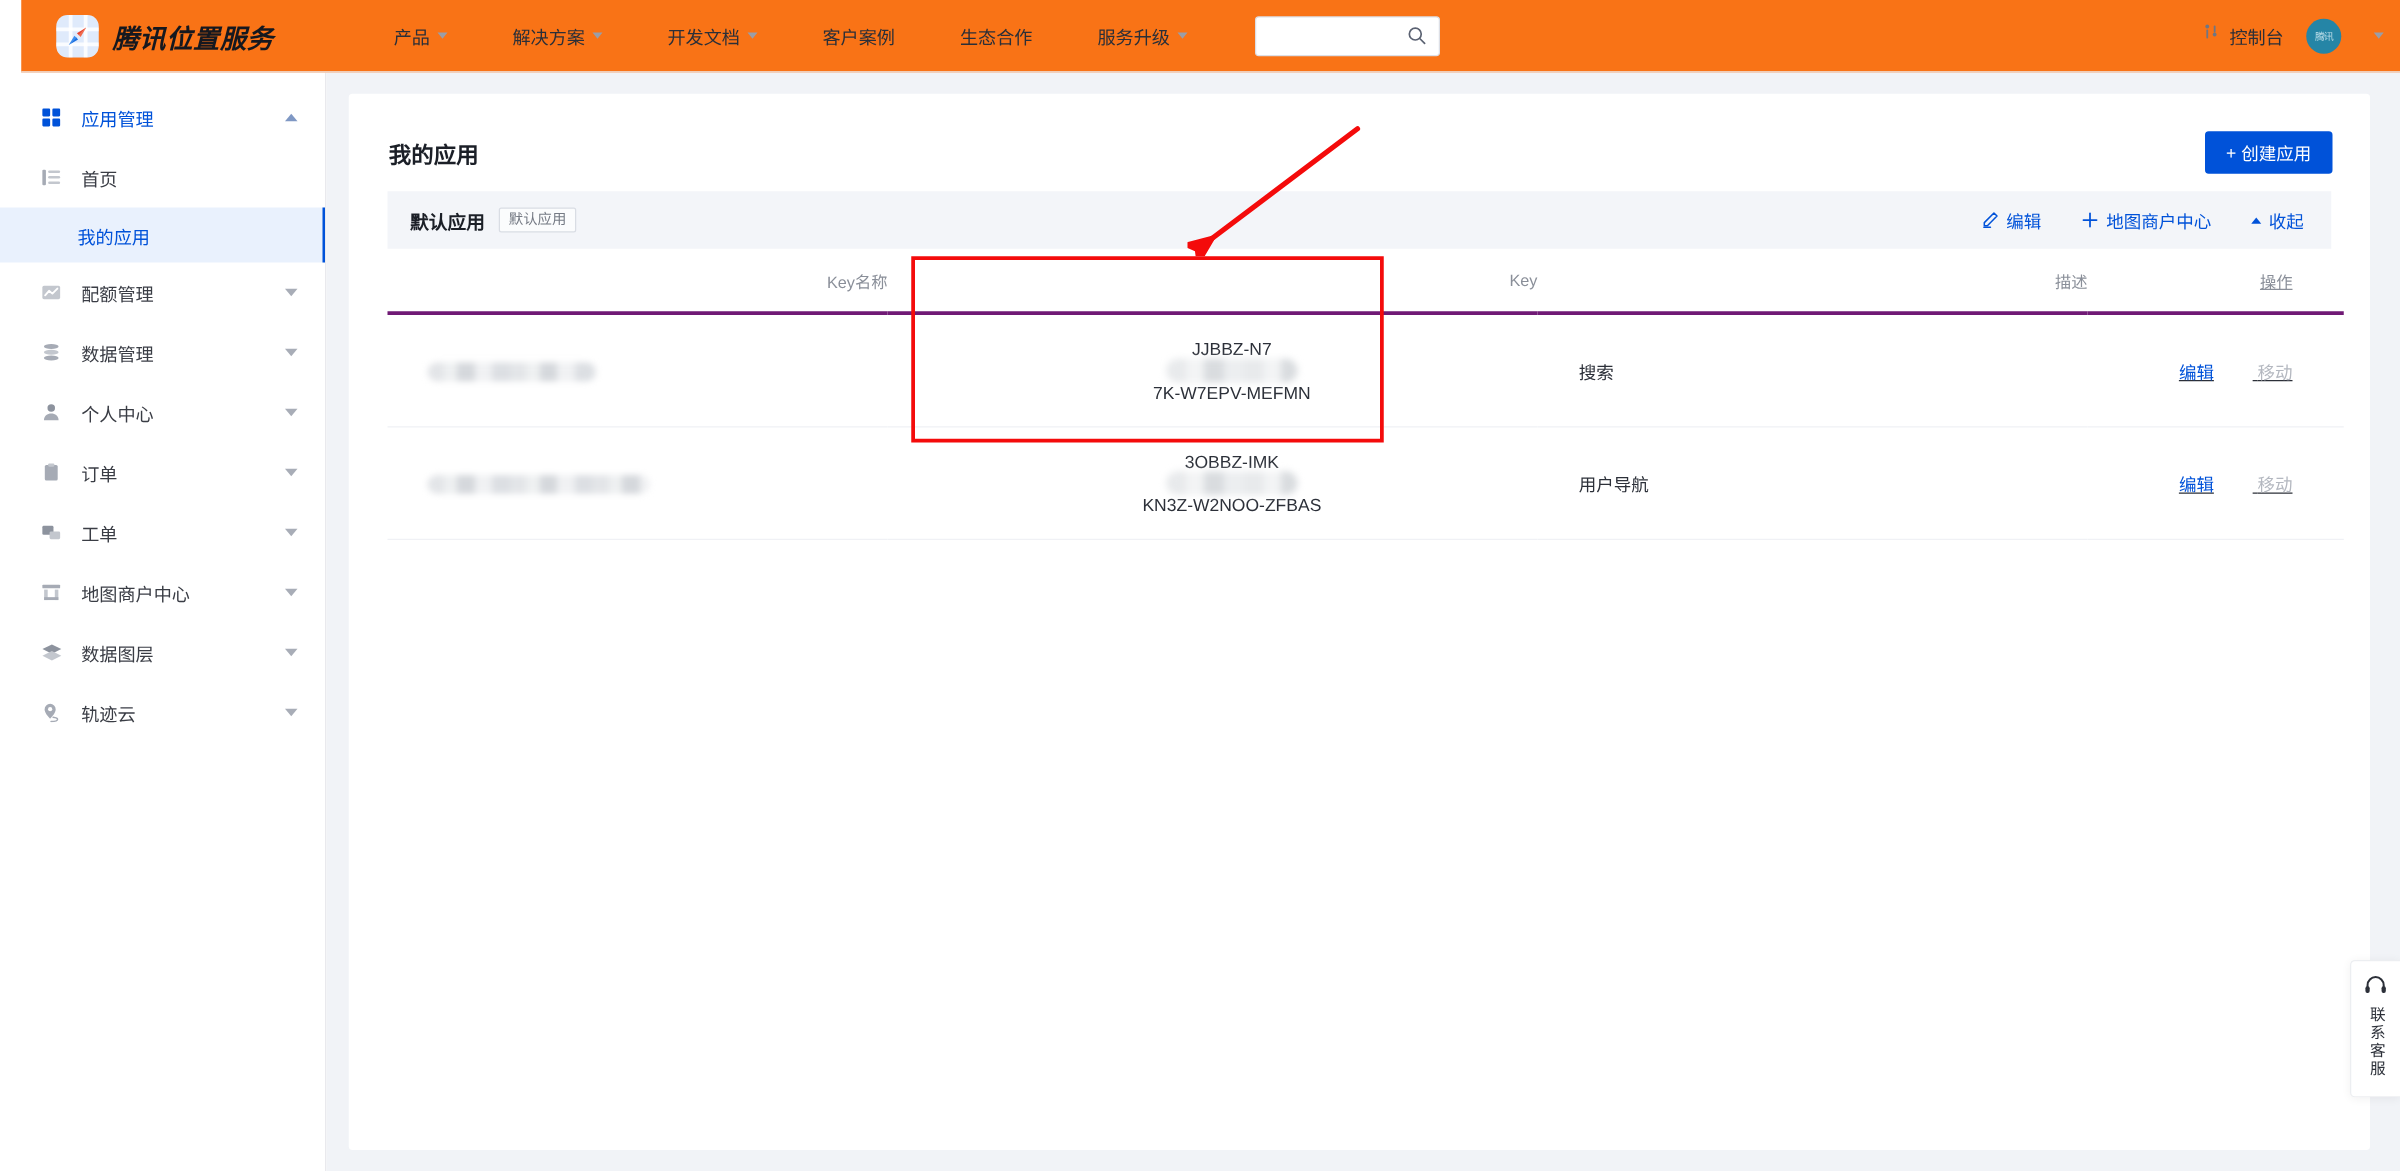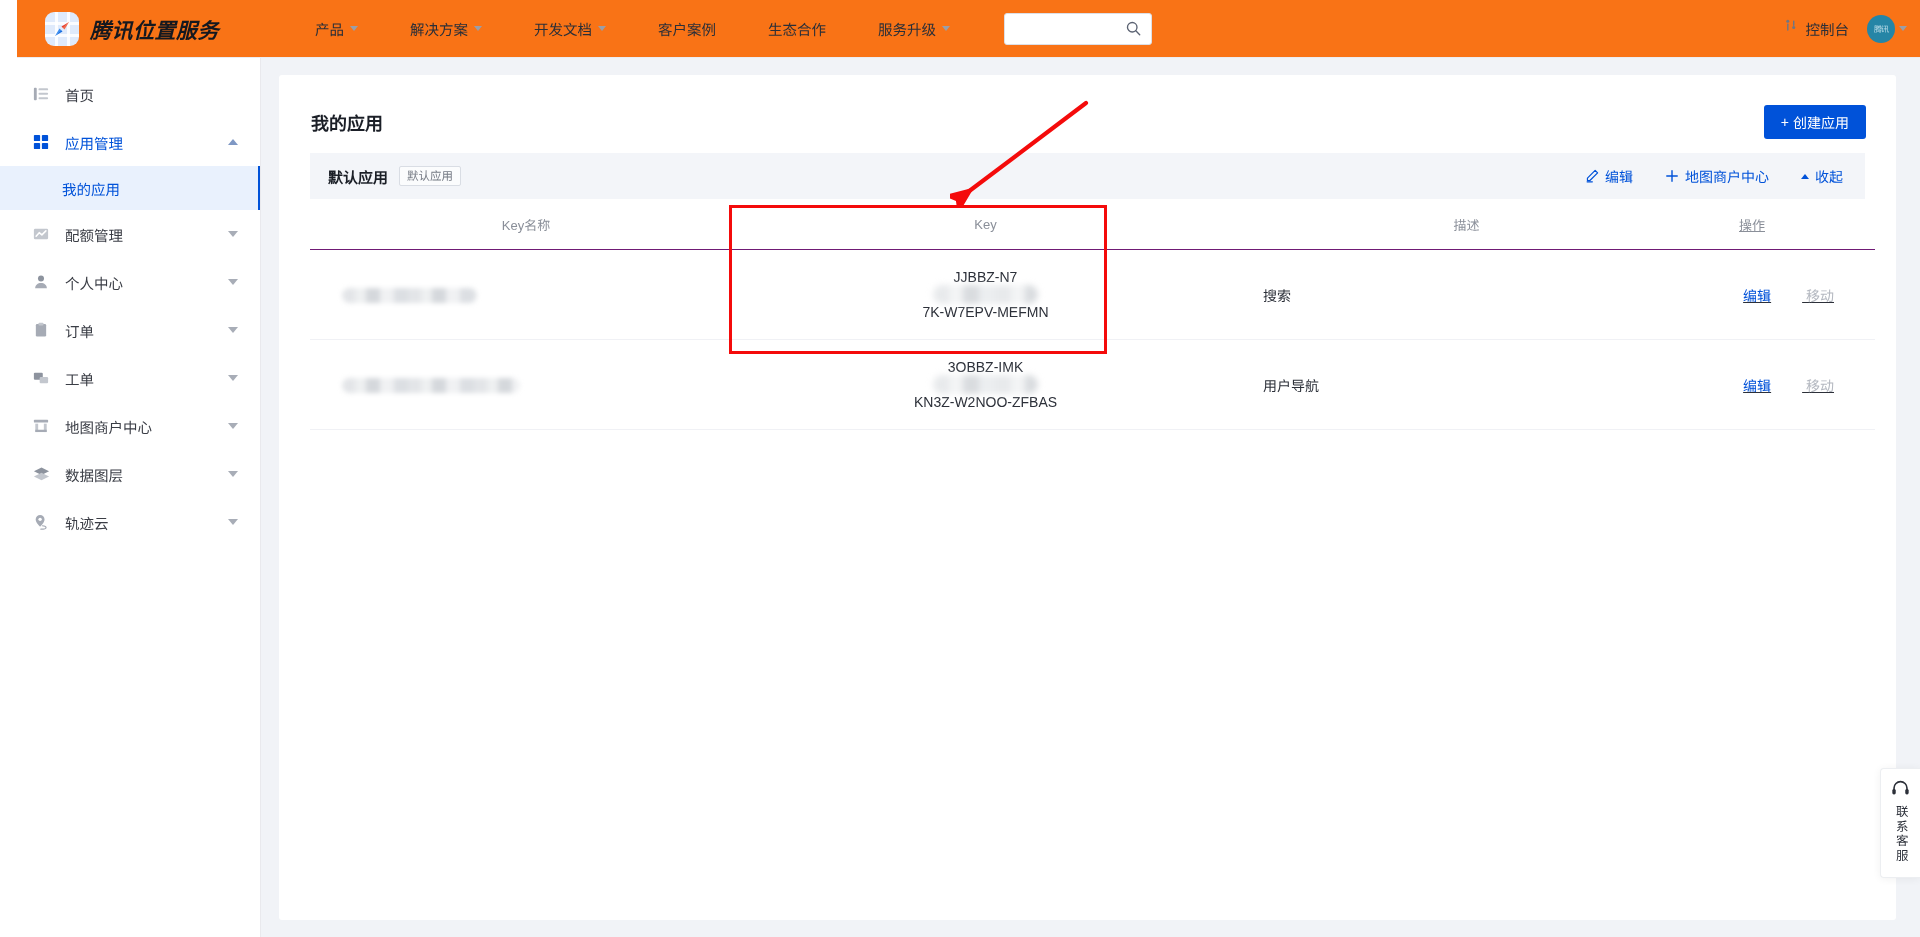--- a/index.html
+++ b/index.html
@@ -119,21 +119,21 @@
     display: flex;
     align-items: center;
     justify-content: center;
     color: #bcdde8;
     font-size: 8px;
     letter-spacing: -1px;
     cursor: pointer;
     overflow: hidden;
     flex: none;
   }
-  .user-wrap { display: flex; align-items: center; gap: 4px; text-align: center; }
+  .user-wrap { display: flex; align-items: center; gap: 26px; text-align: center; }
 
   
   .sidebar {
     position: absolute;
     top: 58px; left: 0;
     width: 261px;
     height: 879px;
     background: #ffffff;
     border-right: 1px solid #e9e9ed;
     padding-top: 12px;
@@ -281,26 +281,26 @@
   }
 
   
   .tbl {
     margin: 0 31px;
     width: calc(100% - 62px);
     border-collapse: collapse;
     table-layout: fixed;
   }
   .tbl th {
-    text-align: center;
+    text-align: right;
     font-size: 13px;
     font-weight: normal;
     color: #8a8f99;
     padding: 16px 0 15px 0;
-    border-bottom: 1px solid #701a75;
+    border-bottom: 3px solid #701a75;
   }
   .tbl td {
     font-size: 14px;
     color: #2c3039;
     padding: 19px 0;
     border-bottom: 1px solid #f0f1f5;
     vertical-align: middle;
   }
   .col-name { width: 400px; padding-left: 32px !important; }
   .col-key  { width: 520px; padding-left: 31px !important; }
@@ -450,60 +450,71 @@
       <div class="avatar">
         <span>腾讯</span>
       </div>
       <span class="caret-dn"></span>
     </div>
   </div>
 </div>
 
 <div class="sidebar">
 
+  <div class="side-item active-parent">
+    <span class="side-icon">
+      <svg width="16" height="16" viewBox="0 0 18 18">
+        <rect x="1" y="1" width="7" height="7" rx="1" fill="#0052d9"></rect>
+        <rect x="10" y="1" width="7" height="7" rx="1" fill="#0052d9"></rect>
+        <rect x="1" y="10" width="7" height="7" rx="1" fill="#0052d9"></rect>
+        <rect x="10" y="10" width="7" height="7" rx="1" fill="#0052d9"></rect>
+      </svg>
+    </span>
+    <span>应用管理</span>
+    <span class="side-arrow up"></span>
+  </div>
+
   <div class="side-item">
     <span class="side-icon">
       <svg width="16" height="16" viewBox="0 0 18 18">
         <rect x="1" y="2" width="3.2" height="14" rx="1" fill="#a6abb5"></rect>
         <rect x="6.2" y="2.6" width="10.8" height="2.3" rx="1.1" fill="#c3c7ce"></rect>
         <rect x="6.2" y="7.6" width="10.8" height="2.3" rx="1.1" fill="#c3c7ce"></rect>
         <rect x="6.2" y="12.6" width="10.8" height="2.3" rx="1.1" fill="#c3c7ce"></rect>
       </svg>
     </span>
     <span>首页</span>
   </div>
 
-  <div class="side-item active-parent">
-    <span class="side-icon">
-      <svg width="16" height="16" viewBox="0 0 18 18">
-        <rect x="1" y="1" width="7" height="7" rx="1" fill="#0052d9"></rect>
-        <rect x="10" y="1" width="7" height="7" rx="1" fill="#0052d9"></rect>
-        <rect x="1" y="10" width="7" height="7" rx="1" fill="#0052d9"></rect>
-        <rect x="10" y="10" width="7" height="7" rx="1" fill="#0052d9"></rect>
-      </svg>
-    </span>
-    <span>应用管理</span>
-    <span class="side-arrow up"></span>
-  </div>
-
   <div class="side-sub">
     <span>我的应用</span>
   </div>
 
   <div class="side-item">
     <span class="side-icon">
       <svg width="16" height="16" viewBox="0 0 18 18">
         <rect x="1" y="3" width="16" height="12" rx="1.5" fill="#c3c7ce"></rect>
         <path d="M3.5 11.5 L7 7.5 L10 10 L14.5 5.5" fill="none" stroke="#fff" stroke-width="1.7" stroke-linecap="round" stroke-linejoin="round"></path>
       </svg>
     </span>
     <span>配额管理</span>
     <span class="side-arrow"></span>
   </div>
 
+  <div class="side-item">
+    <span class="side-icon">
+      <svg width="16" height="16" viewBox="0 0 18 18">
+        <ellipse cx="9" cy="3.6" rx="6.6" ry="2.3" fill="#a6abb5"></ellipse>
+        <ellipse cx="9" cy="8.8" rx="6.6" ry="2.3" fill="#c3c7ce"></ellipse>
+        <ellipse cx="9" cy="14" rx="6.6" ry="2.3" fill="#a6abb5"></ellipse>
+      </svg>
+    </span>
+    <span>数据管理</span>
+    <span class="side-arrow"></span>
+  </div>
 
   <div class="side-item">
     <span class="side-icon">
       <svg width="16" height="16" viewBox="0 0 18 18">
         <circle cx="9" cy="5" r="3.4" fill="#8d939e"></circle>
         <path d="M2.4 16c0-3.7 3-6 6.6-6s6.6 2.3 6.6 6z" fill="#a6abb5"></path>
       </svg>
     </span>
     <span>个人中心</span>
     <span class="side-arrow"></span>

